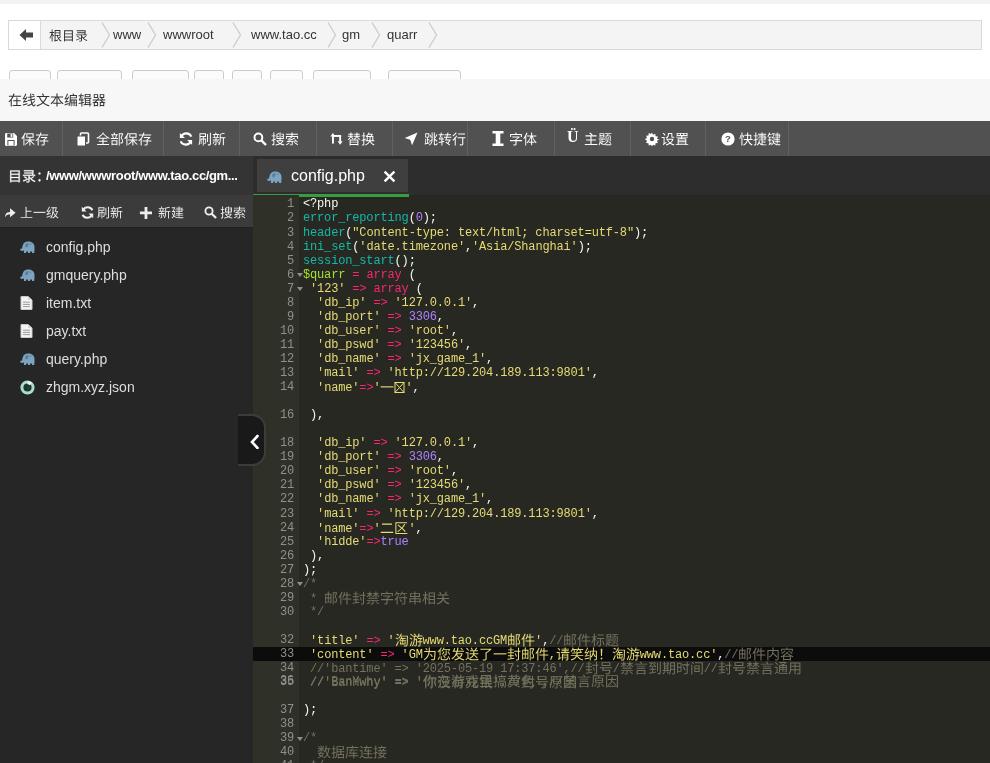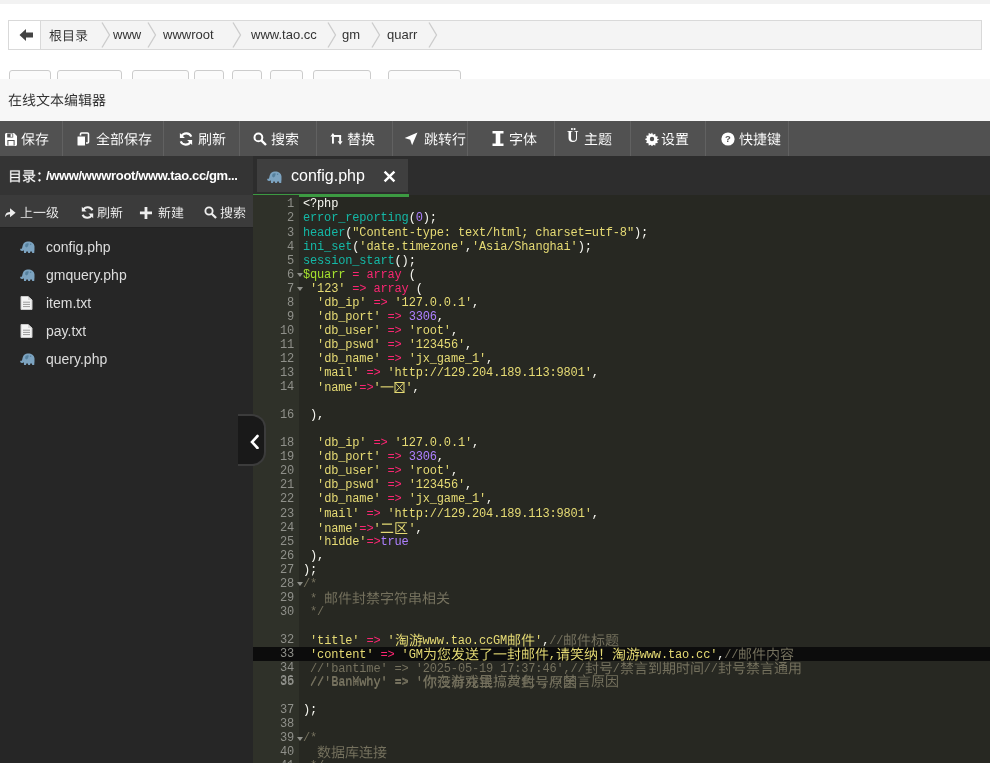--- a/index.html
+++ b/index.html
@@ -294,20 +294,28 @@
         <span class="fname">pay.txt</span>
       </div>
       <div class="frow" style="top:189px">
         <span class="fico"><svg width="16" height="13" viewBox="0 0 16 13">
             <path d="M1.2 9.8C.4 9.6.1 8.9.2 8.3l.5-.8c.3.3.9.3 1.2-.1.5-.7.4-2.3 1-3.5C3.6 2 5.3.7 7.7.6c3.6-.2 6.5 1.7 6.8 4.8.2 2-.1 4.2-.3 6.5h-2l-.3-1.4H10.3L10 11.9H8.2L7.9 10.5H6.3L6 11.9H4l-.1-2.6c-.6.7-1.7.9-2.7.5Z" fill="#7ca3c0"></path>
             <path d="M5.6 3c1-.8 2.4-.8 3.2-.2L8 5.2 6.6 6.4l-1.4-.8C5 4.6 5.1 3.7 5.6 3Z" fill="#55809d"></path>
             <circle cx="10.6" cy="3.3" r=".8" fill="#55809d"></circle>
           </svg></span>
         <span class="fname">query.php</span>
       </div>
+      <div class="frow" style="top:217px">
+        <span class="fico"><svg width="15" height="15" viewBox="0 0 15 15">
+            <circle cx="7.5" cy="7.5" r="5.6" fill="#1d3831" stroke="#a9dfca" stroke-width="3"></circle>
+            <path d="M7.5 1.2a6.3 6.3 0 0 1 4.5 1.9l-2.2 2.2a3.2 3.2 0 0 0-2.3-1Z" fill="#eefaf4"></path>
+            <circle cx="8.2" cy="7.9" r=".9" fill="#57414d"></circle>
+          </svg></span>
+        <span class="fname">zhgm.xyz.json</span>
+      </div>
     </div>
     <div id="tabbar">
       <div id="tab">
         <span class="te"><svg width="16" height="13" viewBox="0 0 16 13">
             <path d="M1.2 9.8C.4 9.6.1 8.9.2 8.3l.5-.8c.3.3.9.3 1.2-.1.5-.7.4-2.3 1-3.5C3.6 2 5.3.7 7.7.6c3.6-.2 6.5 1.7 6.8 4.8.2 2-.1 4.2-.3 6.5h-2l-.3-1.4H10.3L10 11.9H8.2L7.9 10.5H6.3L6 11.9H4l-.1-2.6c-.6.7-1.7.9-2.7.5Z" fill="#7ca3c0"></path>
             <path d="M5.6 3c1-.8 2.4-.8 3.2-.2L8 5.2 6.6 6.4l-1.4-.8C5 4.6 5.1 3.7 5.6 3Z" fill="#55809d"></path>
             <circle cx="10.6" cy="3.3" r=".8" fill="#55809d"></circle>
           </svg></span>
         <span class="tn">config.php</span>
         <span class="tx"><svg width="13" height="13" viewBox="0 0 14 14">

